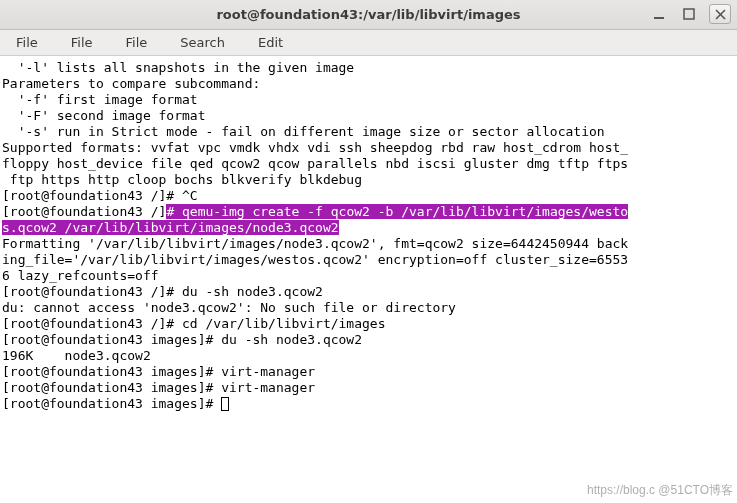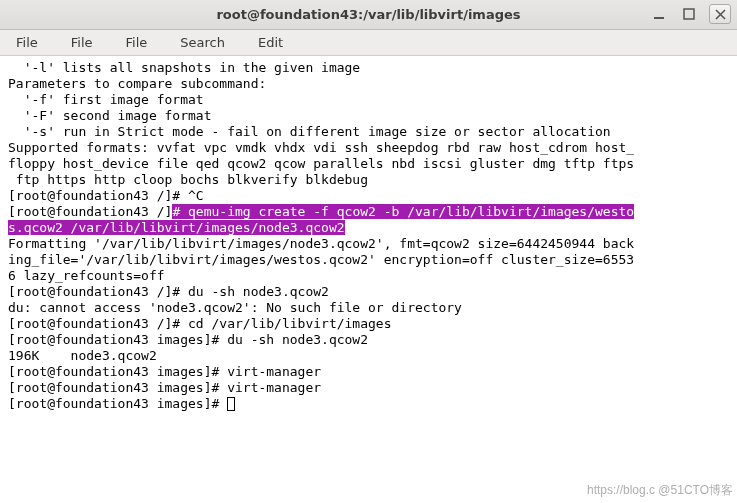--- a/index.html
+++ b/index.html
@@ -63,21 +63,21 @@
   .menu-item {
     padding: 3px 10px;
     cursor: pointer;
   }
   .terminal {
     background: #ffffff;
     color: #000;
     font-family: "DejaVu Sans Mono","Liberation Mono","Courier New",monospace;
     font-size: 13px;
     line-height: 16px;
-    padding: 4px 8px;
+    padding: 4px 2px;
     height: calc(503px - 30px - 26px);
     overflow: hidden;
     white-space: pre;
     letter-spacing: 0;
   }
   .hl {
     background: #a21caf;
     color: #fff;
   }
   .cursor {

